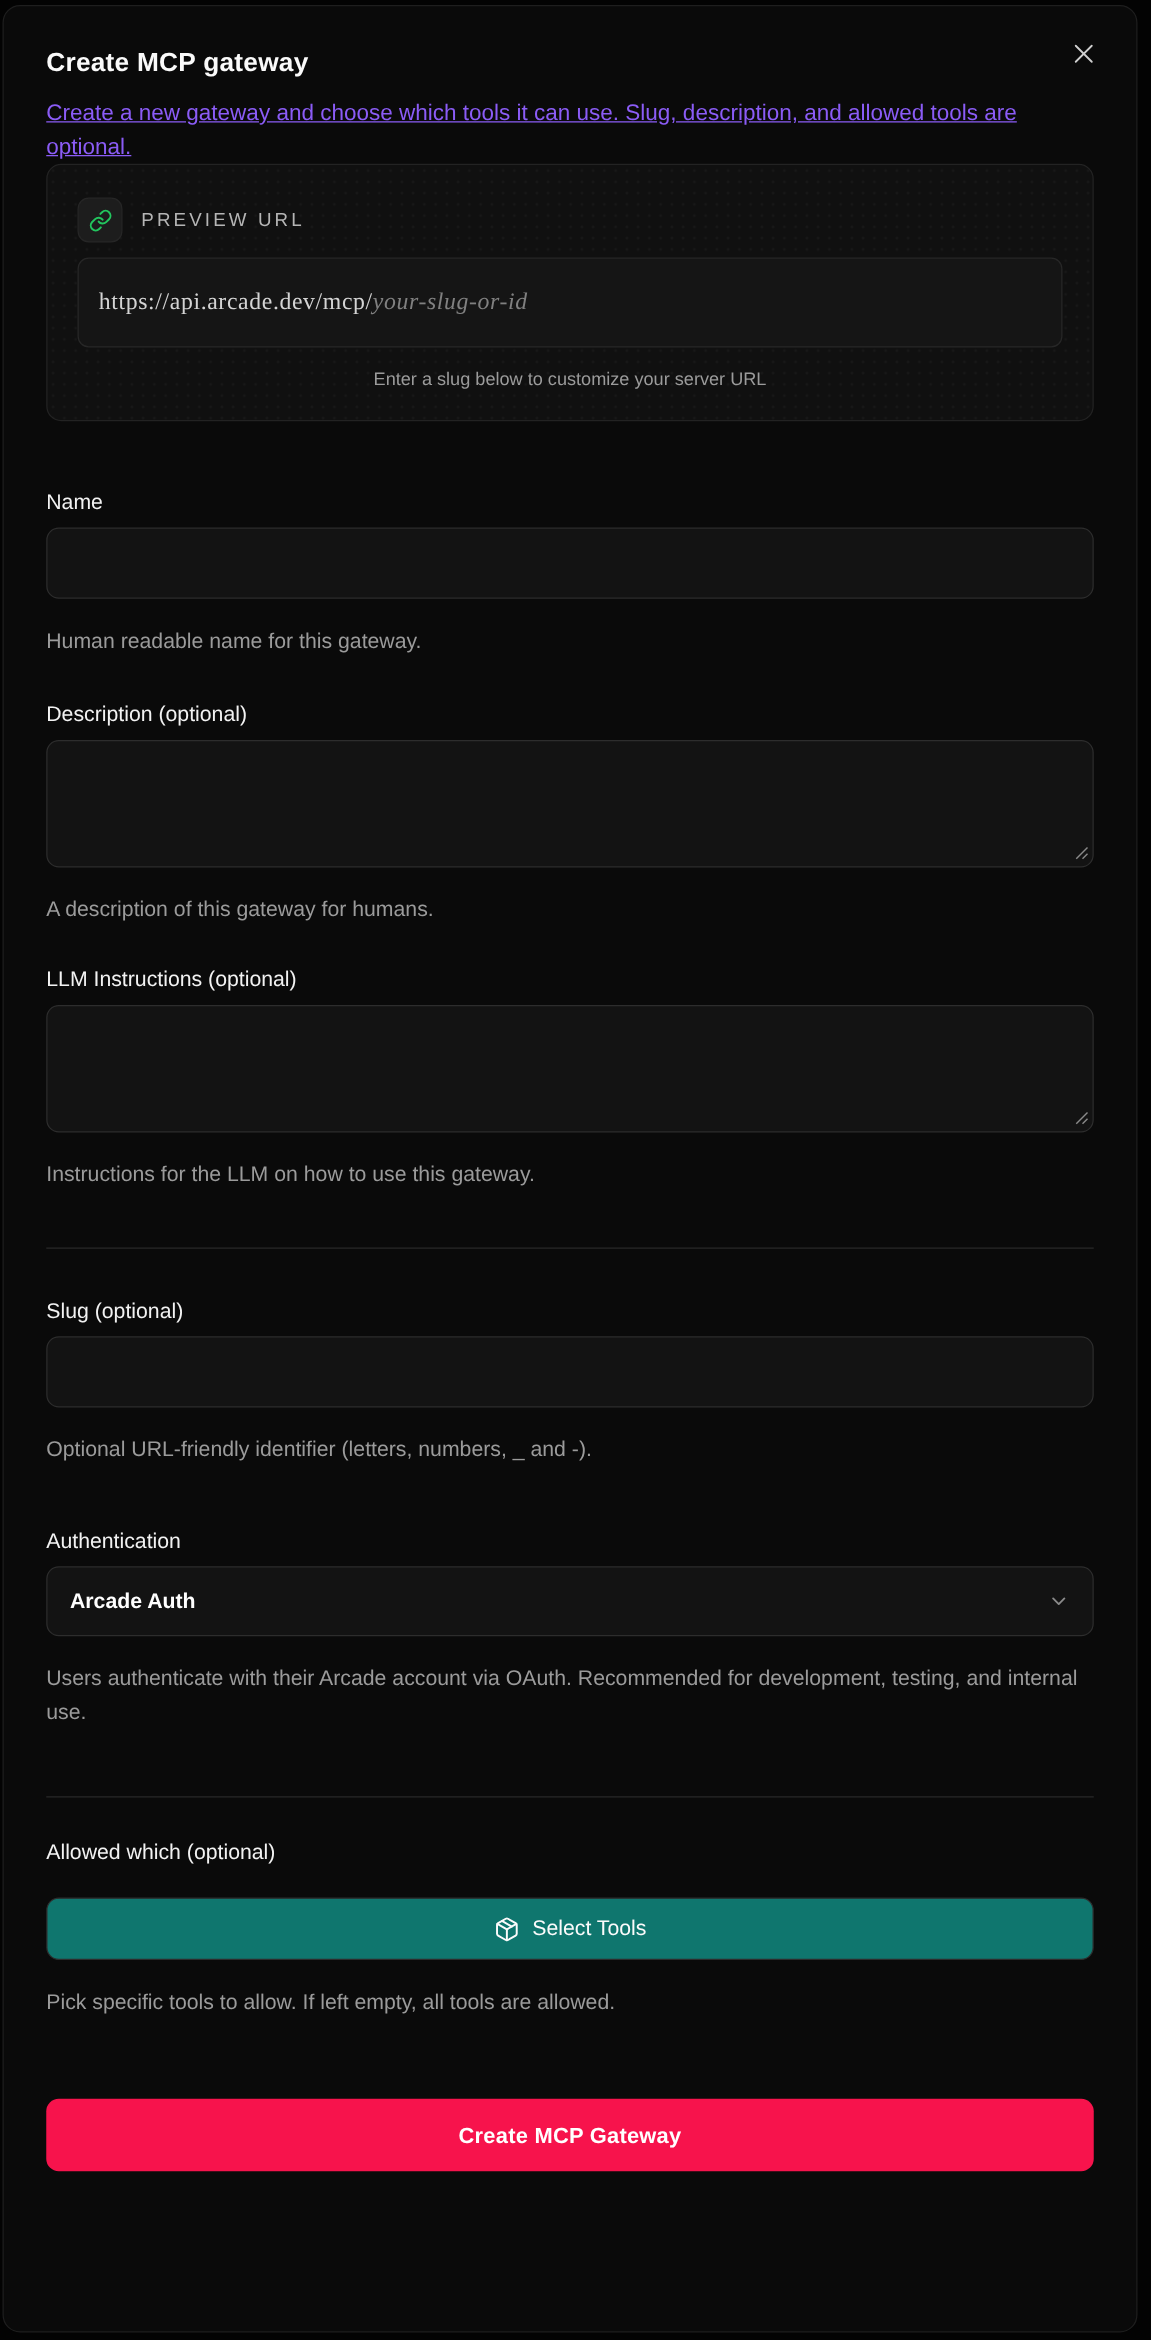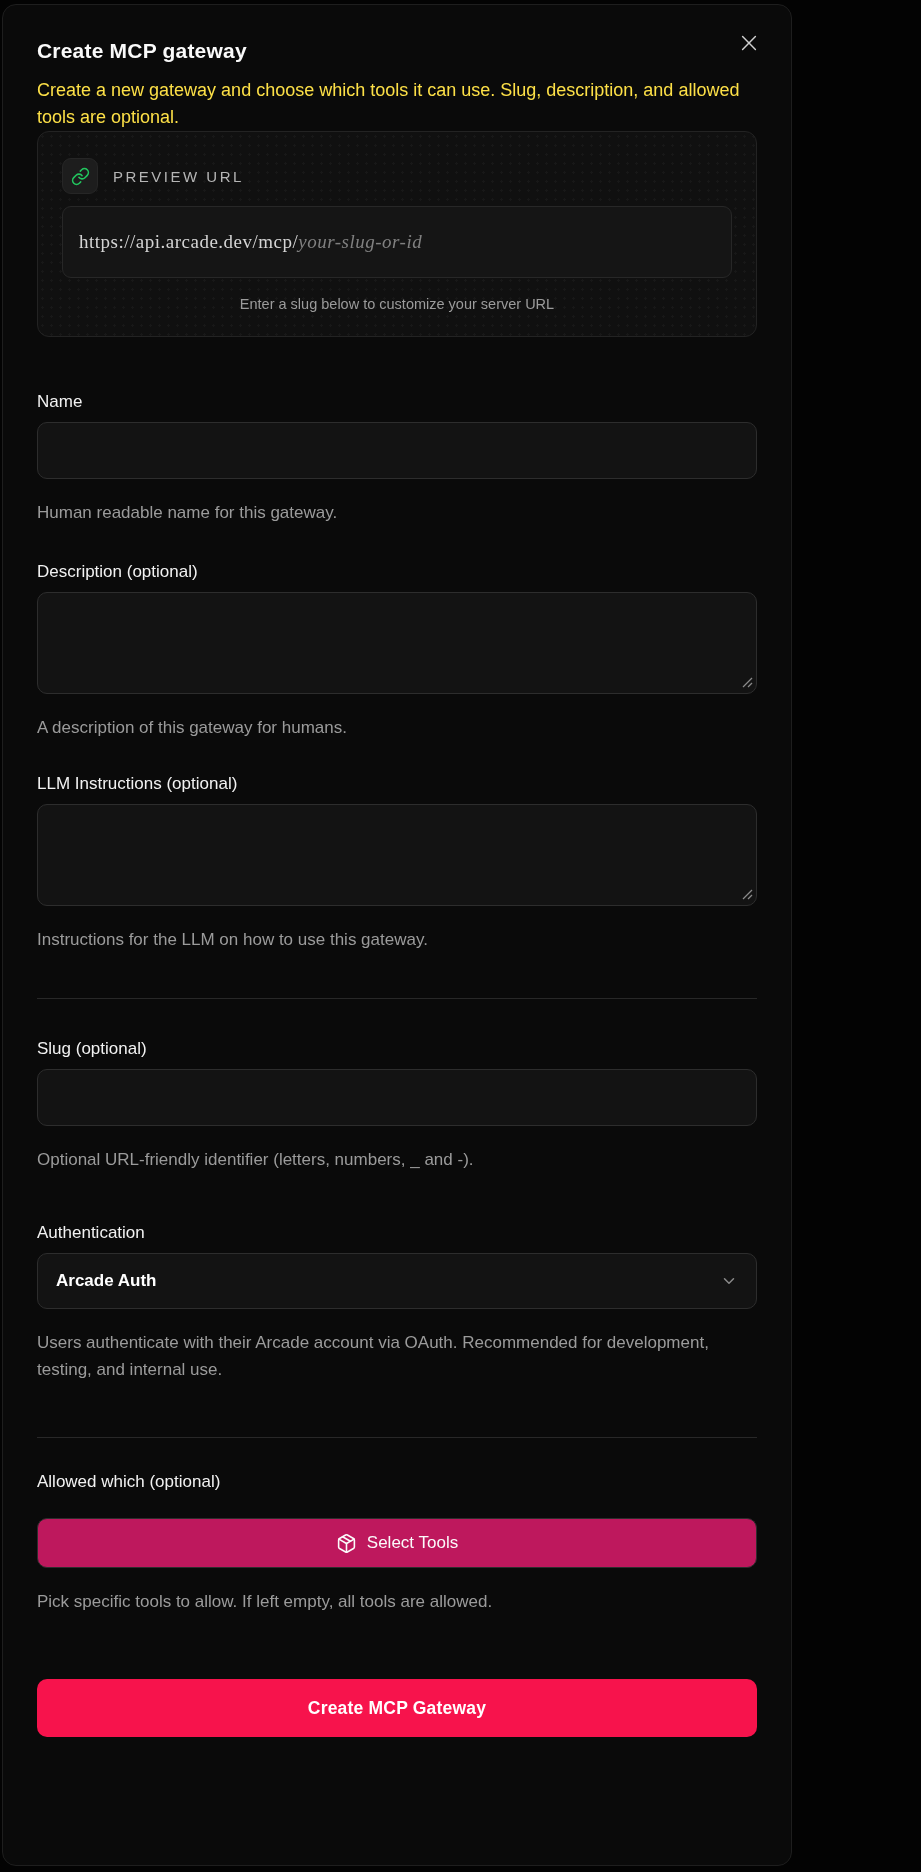--- a/index.html
+++ b/index.html
@@ -1,25 +1,25 @@
 <!DOCTYPE html>
 <html><head>
 <meta charset="utf-8">
 <style>
   * { box-sizing: border-box; margin: 0; padding: 0; }
   html, body { width: 921px; height: 1872px; background: #030303; font-family: "Liberation Sans", sans-serif; overflow: hidden; }
 
   .modal {
-    position: absolute; left: 2px; top: 4px; width: 790px; height: 1862px;
+    position: absolute; left: 2px; top: 4px; width: 908px; height: 1862px;
     background: #0a0a0a; border: 1px solid #1e1e1e; border-radius: 14px;
     padding: 0 34px;
   }
 
   .modal-title { padding-top: 34px; font-size: 21px; font-weight: 700; color: #fafafa; letter-spacing: .2px; }
-  .modal-subtitle { margin-top: 14px; font-size: 18px; color: #fde047; line-height: 27px; max-width: 830px; }
+  .modal-subtitle { margin-top: 14px; font-size: 18px; color: #8b5cf6; line-height: 27px; max-width: 830px; text-decoration: underline; }
 
   .close-btn { position: absolute; top: 24px; right: 28px; width: 28px; height: 28px;
     display: flex; align-items: center; justify-content: center; cursor: pointer; background: none; border: none; }
   .close-btn svg { stroke: #cfcfcf; }
 
   
   .preview-card {
     background: #101010; border: 1px solid #232323; border-radius: 12px;
     padding: 26px 24px 24px 24px;
     background-image: radial-gradient(rgba(255,255,255,0.035) 1px, transparent 1.3px);
@@ -66,21 +66,21 @@
   .divider-2 { border: none; border-top: 1px solid #282828; margin-top: 54px; }
 
   .select-box {
     width: 100%; height: 56px; background: #131313; border: 1px solid #2d2d2d; border-radius: 10px;
     display: flex; align-items: center; justify-content: space-between; padding: 0 18px; cursor: pointer; font-weight: bold;
   }
   .select-value { font-size: 17px; color: #ffffff; }
   .select-box svg { stroke: #8a8a8a; }
 
   .tools-btn {
-    width: 100%; height: 50px; background: #be185d; border: 1px solid #2d2d2d; border-radius: 10px;
+    width: 100%; height: 50px; background: #0f766e; border: 1px solid #2d2d2d; border-radius: 10px;
     display: flex; align-items: center; justify-content: center; gap: 10px; cursor: pointer;
   }
   .tools-btn span.lbl { font-size: 17px; color: #fbfbfb; font-weight: 500; }
   .tools-btn svg { stroke: #fbfbfb; }
 
   .submit-btn {
     margin-top: 64px; width: 100%; height: 58px; border: none; border-radius: 10px;
     color: #ffffff; font-size: 17.5px; font-weight: 700; cursor: pointer;
     font-family: "Liberation Sans", sans-serif; letter-spacing: .2px;
   }

